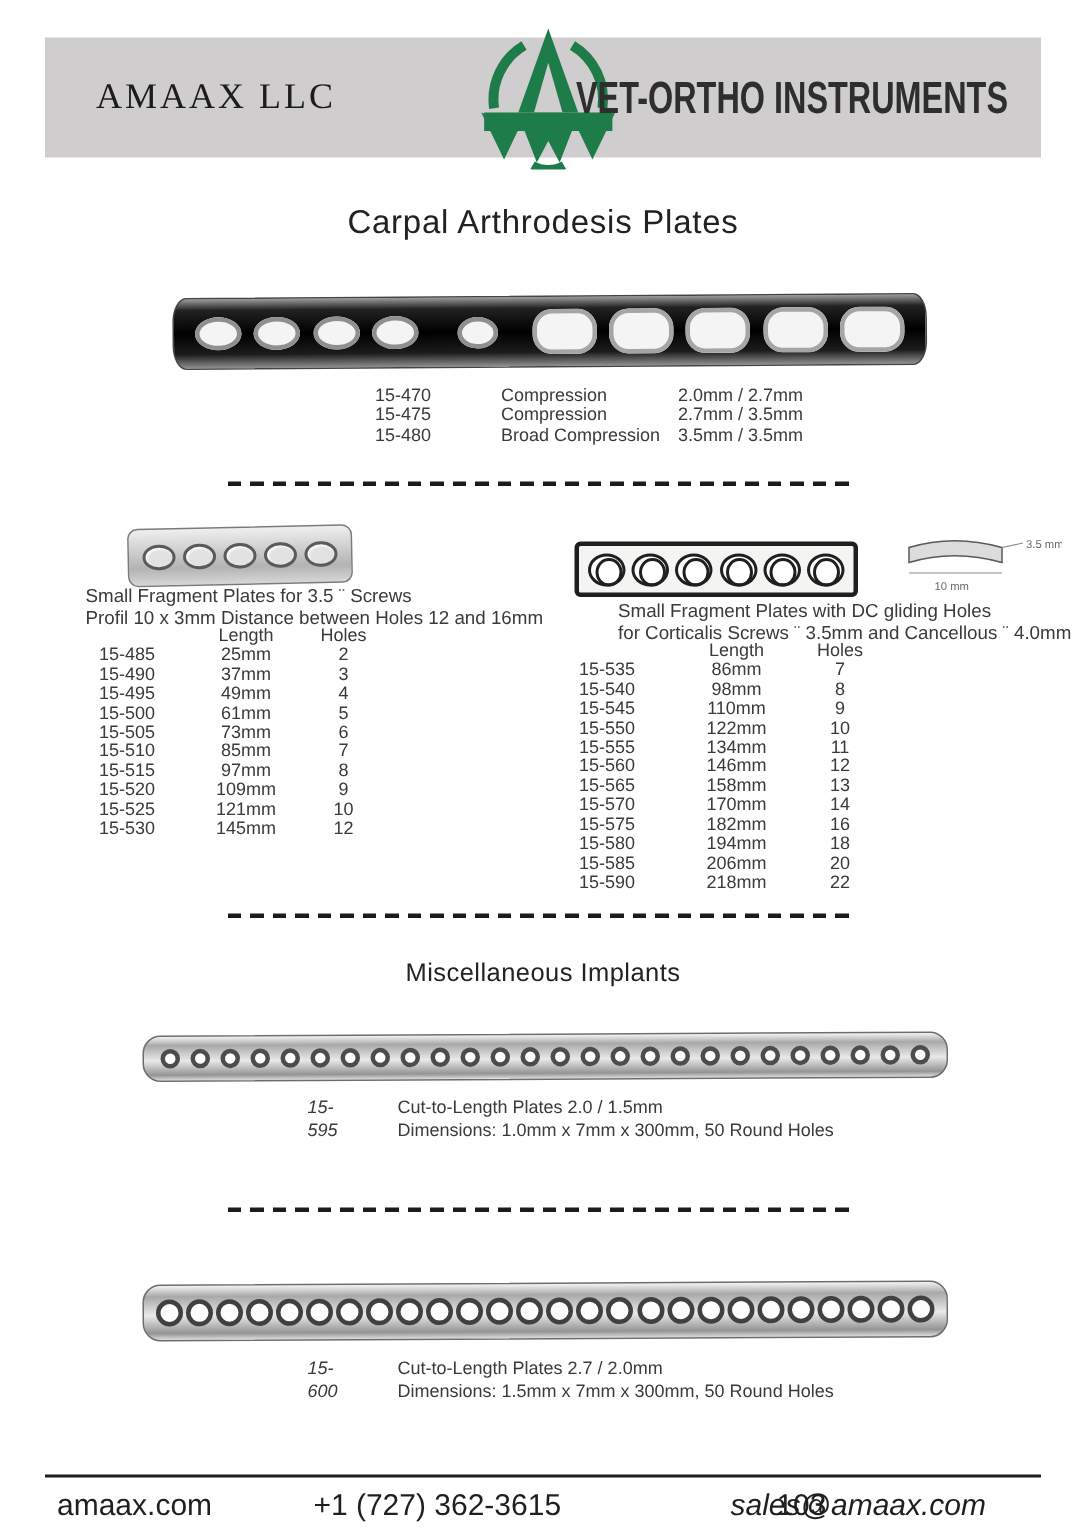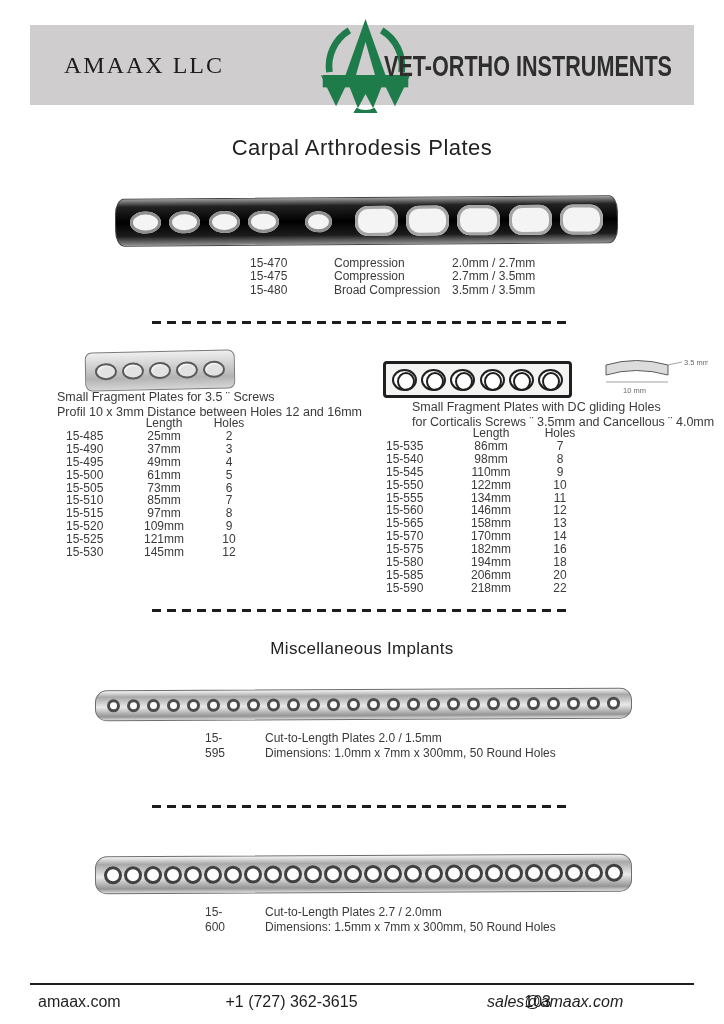--- a/index.html
+++ b/index.html
@@ -108,25 +108,25 @@
   }
   .cut-plate.small { top:689px; height:31px; transform:rotate(-0.3deg); }
   .cut-plate.big   { top:855px; height:38px; transform:rotate(-0.3deg); }
   .cut-plate .hole { border-radius:50%; background:#fdfdfd; flex:none; }
   .cut-plate.small .hole { width:13px; height:13px; border:3px solid #4c4c4c; }
   .cut-plate.big   .hole { width:18px; height:18px; border:3.5px solid #404040; }
   
   .misc-item { position:absolute; font-size:12px; color:#3a3a3a; line-height:14.5px; }
   .misc-item.first { top:731px; }
   .misc-item.second { top:905px; }
-  .misc-item .code { position:absolute; left:205px; }
+  .misc-item .code { position:absolute; left:205px;font-style:italic; }
   .misc-item .desc { position:absolute; left:265px; width:380px; }
   
   .footer-rule { position:absolute; top:983px; left:30px; width:664px; border-top:2px solid #1f1f1f; }
-  .footer { position:absolute; top:993px; left:0; width:583px; height:24px; font-size:16px; color:#1f1f1f; }
+  .footer { position:absolute; top:993px; left:0; width:583px; height:24px; font-size:20px; color:#1f1f1f; }
   .footer .site  { position:absolute; left:38px; }
   .footer .phone { position:absolute; left:50%; transform:translateX(-50%); }
   .footer .email { position:absolute; left:487px;font-style:italic; }
   .footer .pageno { position:absolute; right:32px; }
 </style>
 </head>
 <body>
 
 <div id="page">
 

